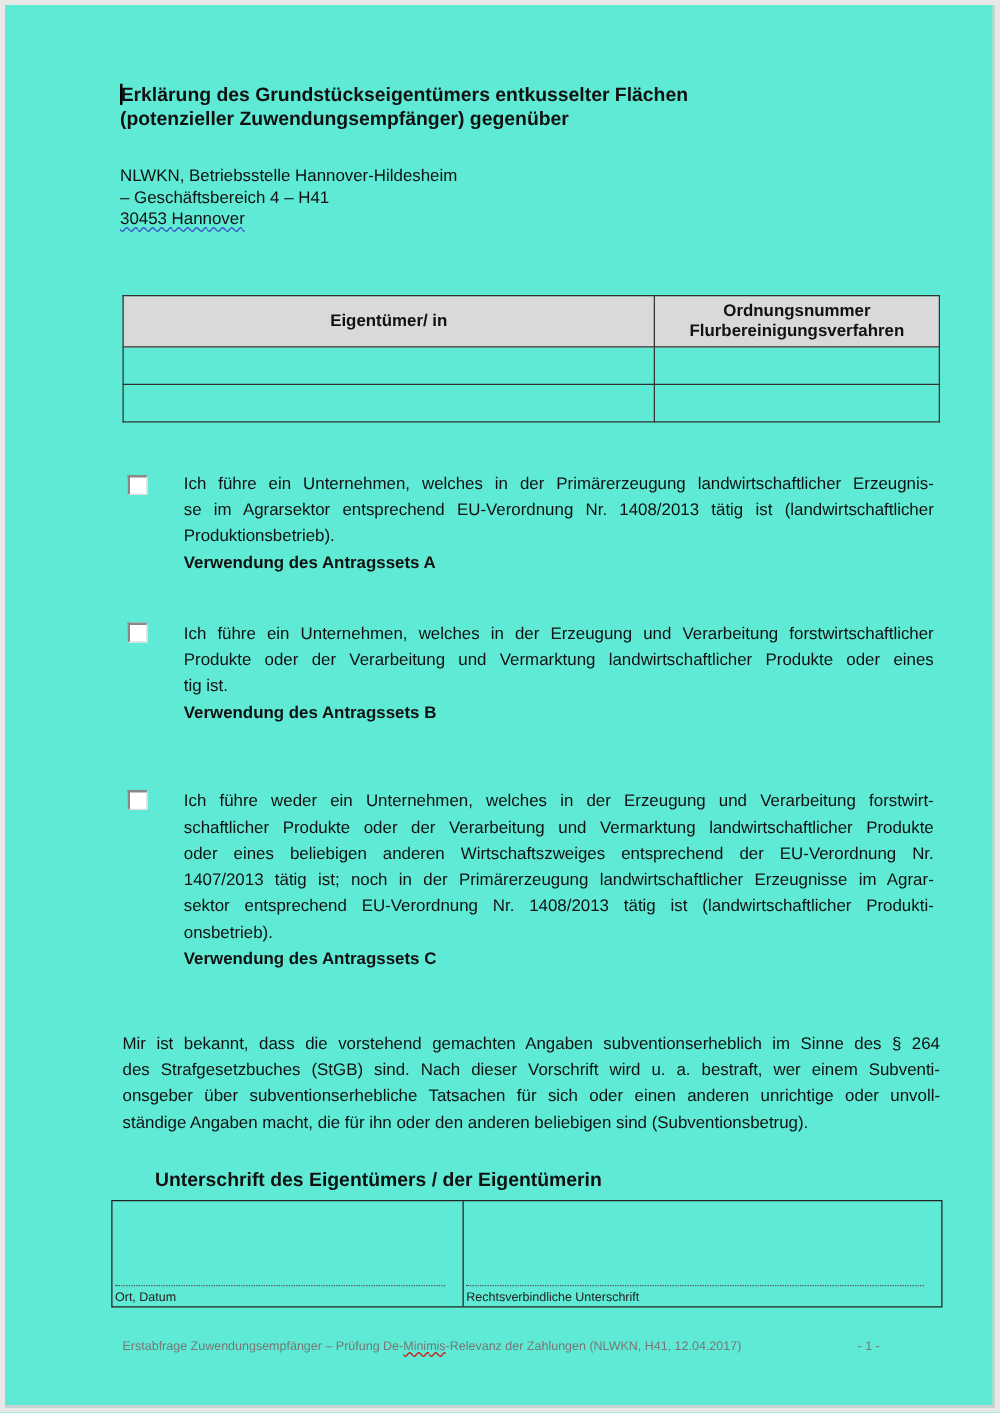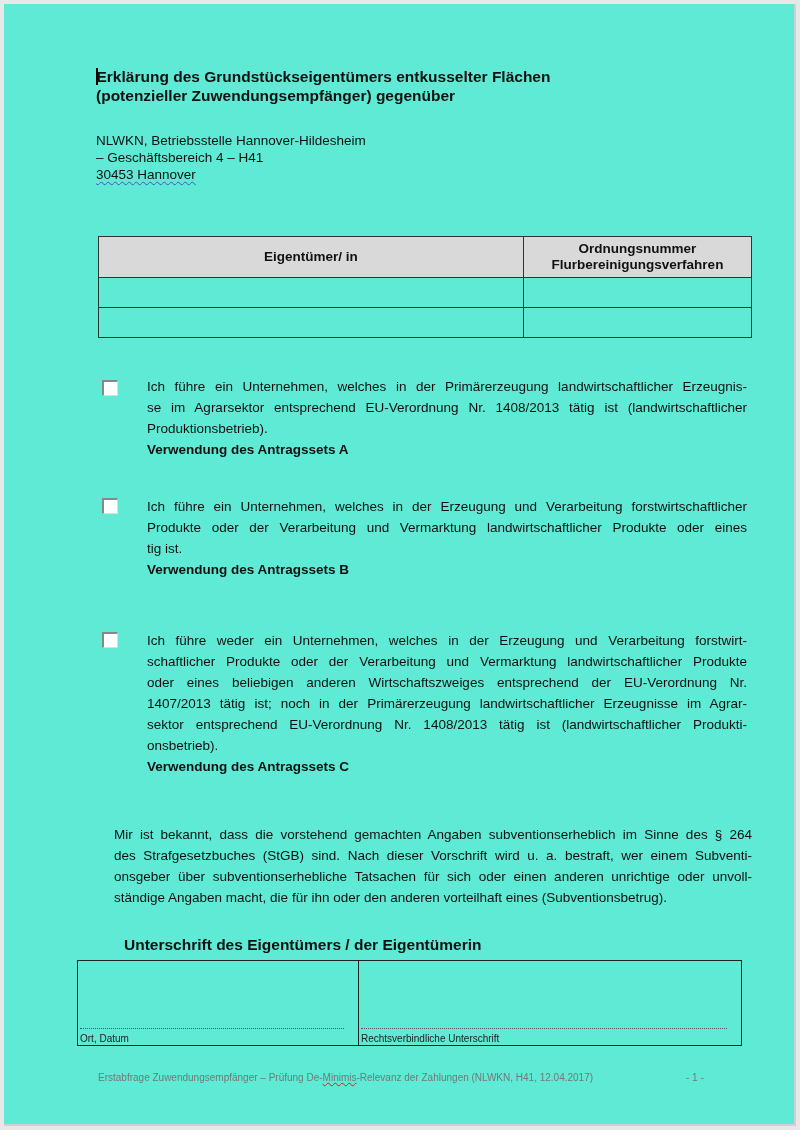--- a/index.html
+++ b/index.html
@@ -67,28 +67,28 @@
       font-size: 13.5px; line-height: 21px;
       text-align: justify;
     }
     .option-text .line { display: block; text-align: justify; text-align-last: justify; white-space: nowrap; }
     .option-text .line.last { text-align-last: left; }
     .option-text .bold { font-weight: bold; display: block; }
     .notice {
       position: absolute; left: 94px; top: 820px; width: 654px;
       font-size: 13.5px; line-height: 21px;
     }
-    .notice .line { display: block; text-align: justify; text-align-last: justify; white-space: nowrap; margin-left: 16px; }
+    .notice .line { display: block; text-align: justify; text-align-last: justify; white-space: nowrap; }
     .notice .line.last { text-align-last: left; }
     .sig-heading {
       position: absolute; left: 96px; top: 932px;
       font-size: 15.5px; font-weight: bold; margin-left: 24px;
     }
     .sig-box {
-      position: absolute; left: 73px; top: 956px;
+      position: absolute; left: 85px; top: 956px;
       width: 663px; height: 84px;
       border: 1.5px solid #222;
       display: flex;
     }
     .sig-cell {
       position: relative; height: 100%;
     }
     .sig-cell.left { width: 280px; border-right: 1.5px solid #222; }
     .sig-cell.right { flex: 1; }
     .sig-cell .dots {
@@ -178,21 +178,21 @@
       <span class="line">sektor entsprechend EU-Verordnung Nr. 1408/2013 tätig ist (landwirtschaftlicher Produkti-</span>
       <span class="line last">onsbetrieb).</span>
       <span class="bold">Verwendung des Antragssets C</span>
     </div>
   </div>
 
   <div class="notice">
     <span class="line">Mir ist bekannt, dass die vorstehend gemachten Angaben subventionserheblich im Sinne des § 264</span>
     <span class="line">des Strafgesetzbuches (StGB) sind. Nach dieser Vorschrift wird u. a. bestraft, wer einem Subventi-</span>
     <span class="line">onsgeber über subventionserhebliche Tatsachen für sich oder einen anderen unrichtige oder unvoll-</span>
-    <span class="line last">ständige Angaben macht, die für ihn oder den anderen vorteilhaft eines (Subventionsbetrug).</span>
+    <span class="line last">ständige Angaben macht, die für ihn oder den anderen beliebigen sind (Subventionsbetrug).</span>
   </div>
 
   <div class="sig-heading">Unterschrift des Eigentümers / der Eigentümerin</div>
 
   <div class="sig-box">
     <div class="sig-cell left">
       <div class="dots"></div>
       <div class="label">Ort, Datum</div>
     </div>
     <div class="sig-cell right">

